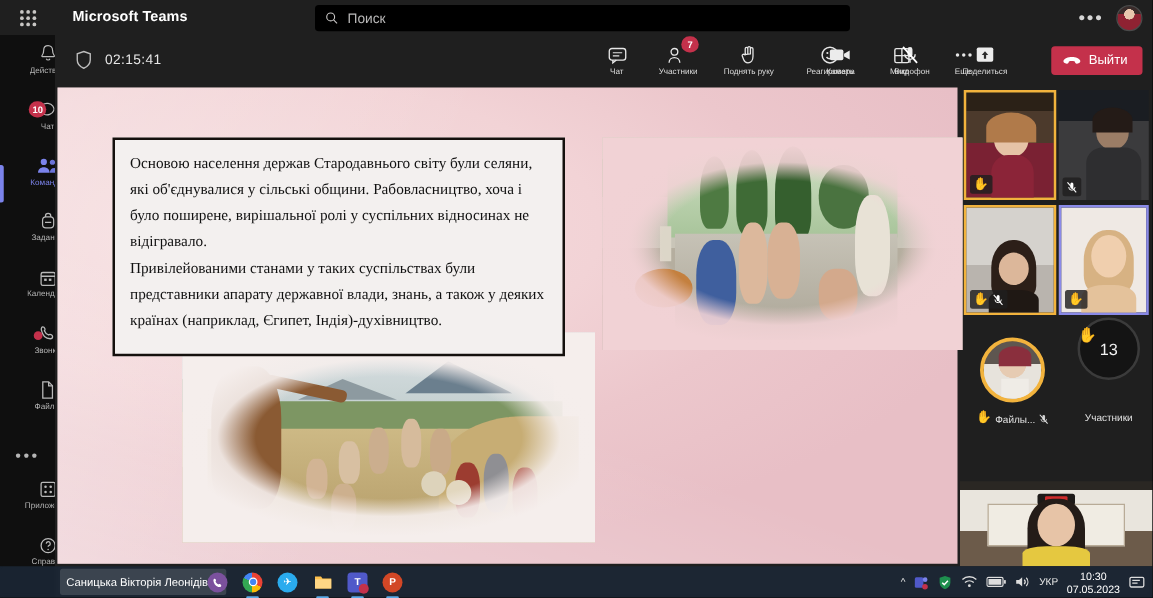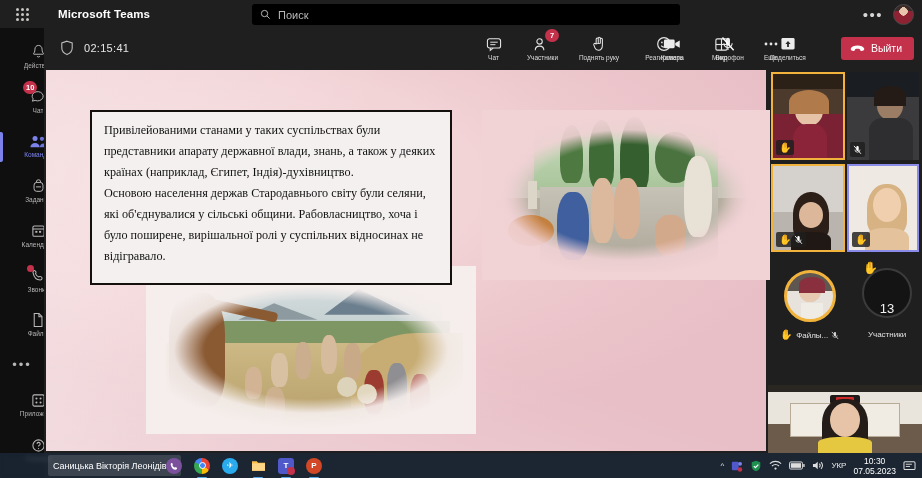--- a/index.html
+++ b/index.html
@@ -35,21 +35,21 @@
   }
 
   
   .rail {
     position: absolute; left: 0; top: 28px; width: 44px; height: 450px;
     background: #0f0f0f; display: flex; flex-direction: column; align-items: center;
     padding-top: 6px;
   }
   .rail-item {
     position: relative; width: 44px; height: 46px; display: flex; flex-direction: column;
-    align-items: center; justify-content: center; color: #a8a8a8; gap: 1px; padding-left: 32px;
+    align-items: center; color: #a8a8a8; gap: 1px; padding-left: 32px;
   }
   .rail-item .ri-ico { height: 18px; display: flex; align-items: center; justify-content: center; }
   .rail-item .ri-lb { font-size: 6.5px; line-height: 8px; color: #b5b5b5; max-width: 42px; text-align: center; overflow: hidden; white-space: nowrap; }
   .rail-item.active .ri-lb { color: #7b83eb; }
   .rail-item.active::before {
     content: ""; position: absolute; left: 0; top: 8px; width: 3px; height: 30px;
     background: #7b83eb; border-radius: 0 2px 2px 0;
   }
   .badge {
     position: absolute; background: #c4314b; color: #fff; font-size: 7.5px; font-weight: bold;
@@ -463,22 +463,22 @@
           <div class="fig" style="left:66%;top:62%;width:6%;height:26%;background:#9c3c30;"></div>
           <div class="fig" style="left:73%;top:58%;width:6%;height:28%;background:#8f8f93;"></div>
           <div class="fig" style="left:80%;top:64%;width:6%;height:26%;background:#a33f2f;"></div>
           <div style="position:absolute;left:58%;top:66%;width:6%;height:12%;background:#ddd3bb;border-radius:50%;"></div>
           <div style="position:absolute;left:64%;top:70%;width:6%;height:12%;background:#e2d7bf;border-radius:50%;"></div>
           <div style="position:absolute;inset:0;background:radial-gradient(ellipse 52% 47% at 50% 50%, rgba(245,238,236,0) 62%, rgba(245,238,236,.92) 80%, #f5eeec 100%);"></div>
         </div>
       </div>
 
       <div class="textbox">
+        <p>Основою населення держав Стародавнього світу були селяни, які об'єднувалися у сільські общини. Рабовласництво, хоча і було поширене, вирішальної ролі у суспільних відносинах не відігравало.</p>
         <p>Привілейованими станами у таких суспільствах були представники апарату державної влади, знань, а також у деяких країнах (наприклад, Єгипет, Індія)-духівництво.</p>
-        <p>Основою населення держав Стародавнього світу були селяни, які об'єднувалися у сільські общини. Рабовласництво, хоча і було поширене, вирішальної ролі у суспільних відносинах не відігравало.</p>
       </div>
     </div>
   </div>
 
   <div class="rpanel">
 
     <div class="tile hl" style="left:3px; top:4px; width:74px; height:88px;
          background:linear-gradient(#2b2117 0 18%, #4c3a2c 18% 48%, #7a2133 48% 100%);">
       <div style="position:absolute;left:22px;top:22px;width:28px;height:30px;border-radius:50%;background:#e6c3a6;"></div>
       <div style="position:absolute;left:16px;top:16px;width:40px;height:24px;border-radius:50% 50% 0 0;background:#b07a4a;"></div>
@@ -542,21 +542,21 @@
       <span>Файлы...</span>
       <span>
         <svg width="8" height="9" viewBox="0 0 12 13">
             <path d="M6 1.2a1.6 1.6 0 0 1 1.6 1.6v3.4A1.6 1.6 0 0 1 6 7.8a1.6 1.6 0 0 1-1.6-1.6V2.8A1.6 1.6 0 0 1 6 1.2z" fill="#cfcfcf"></path>
             <path d="M2.6 6a3.4 3.4 0 0 0 6.8 0" fill="none" stroke="#cfcfcf" stroke-width="1"></path>
             <line x1="1.3" y1="1" x2="10.6" y2="11.6" stroke="#e8e8e8" stroke-width="1.2"></line>
           </svg>
       </span>
     </div>
 
-    <div class="ppl-circle" style="left:94px; top:200px; width:50px; height:50px;align-items:flex-end;">
+    <div class="ppl-circle" style="left:94px; top:186px; width:50px; height:50px;">
       <span>13</span>
     </div>
     <span class="hand" style="position:absolute; left:95px; top:194px; font-size:12px;">✋</span>
     <div class="ppl-label" style="left:94px; top:262px; width:50px;">Участники</div>
 
     <div class="tile" style="left:0px; top:317px; width:154px; height:68px;
          background:linear-gradient(#2a2723 0 10%, #e9e5dd 10% 58%, #6c5b4a 58% 100%);">
       <div style="position:absolute;left:22px;top:18px;width:110px;height:34px;background:#f0ece3;border:1px solid #b8ab97;"></div>
       <div style="position:absolute;left:62px;top:10px;width:30px;height:9px;background:#1d1a18;border-radius:2px;"></div>
       <div style="position:absolute;left:68px;top:12px;width:18px;height:5px;background:#cf2b2b;border-radius:1px;"></div>

